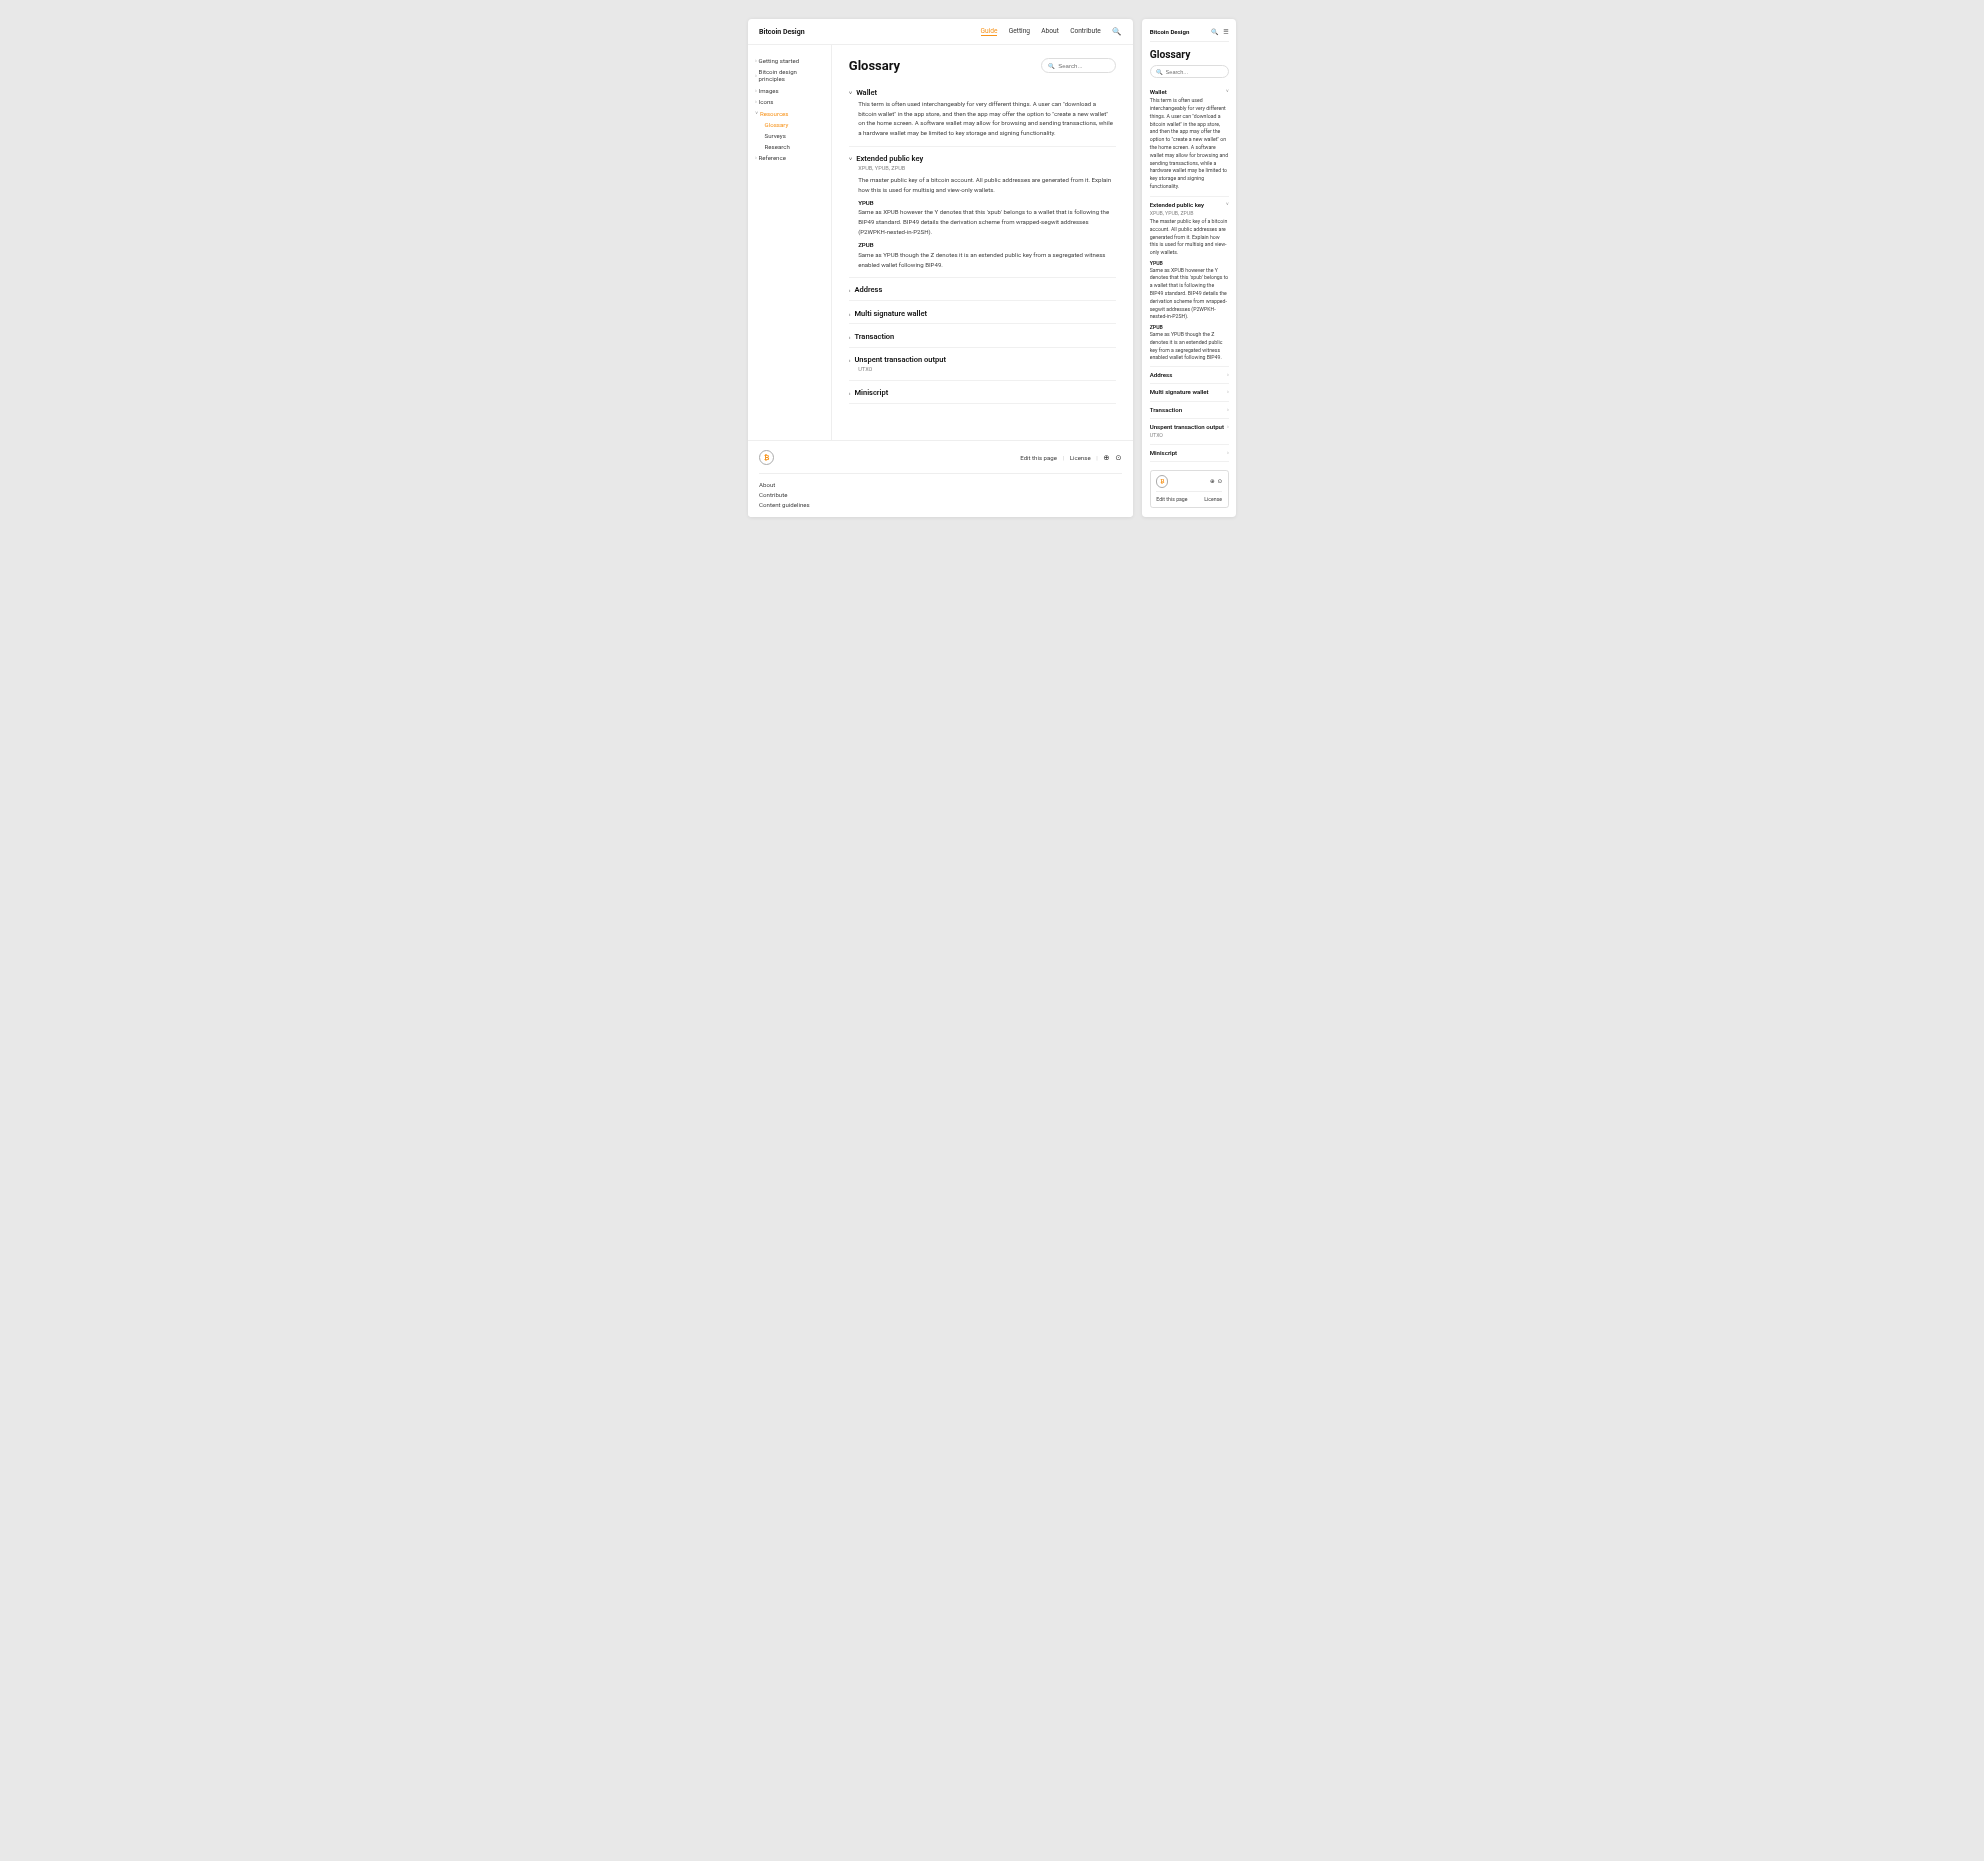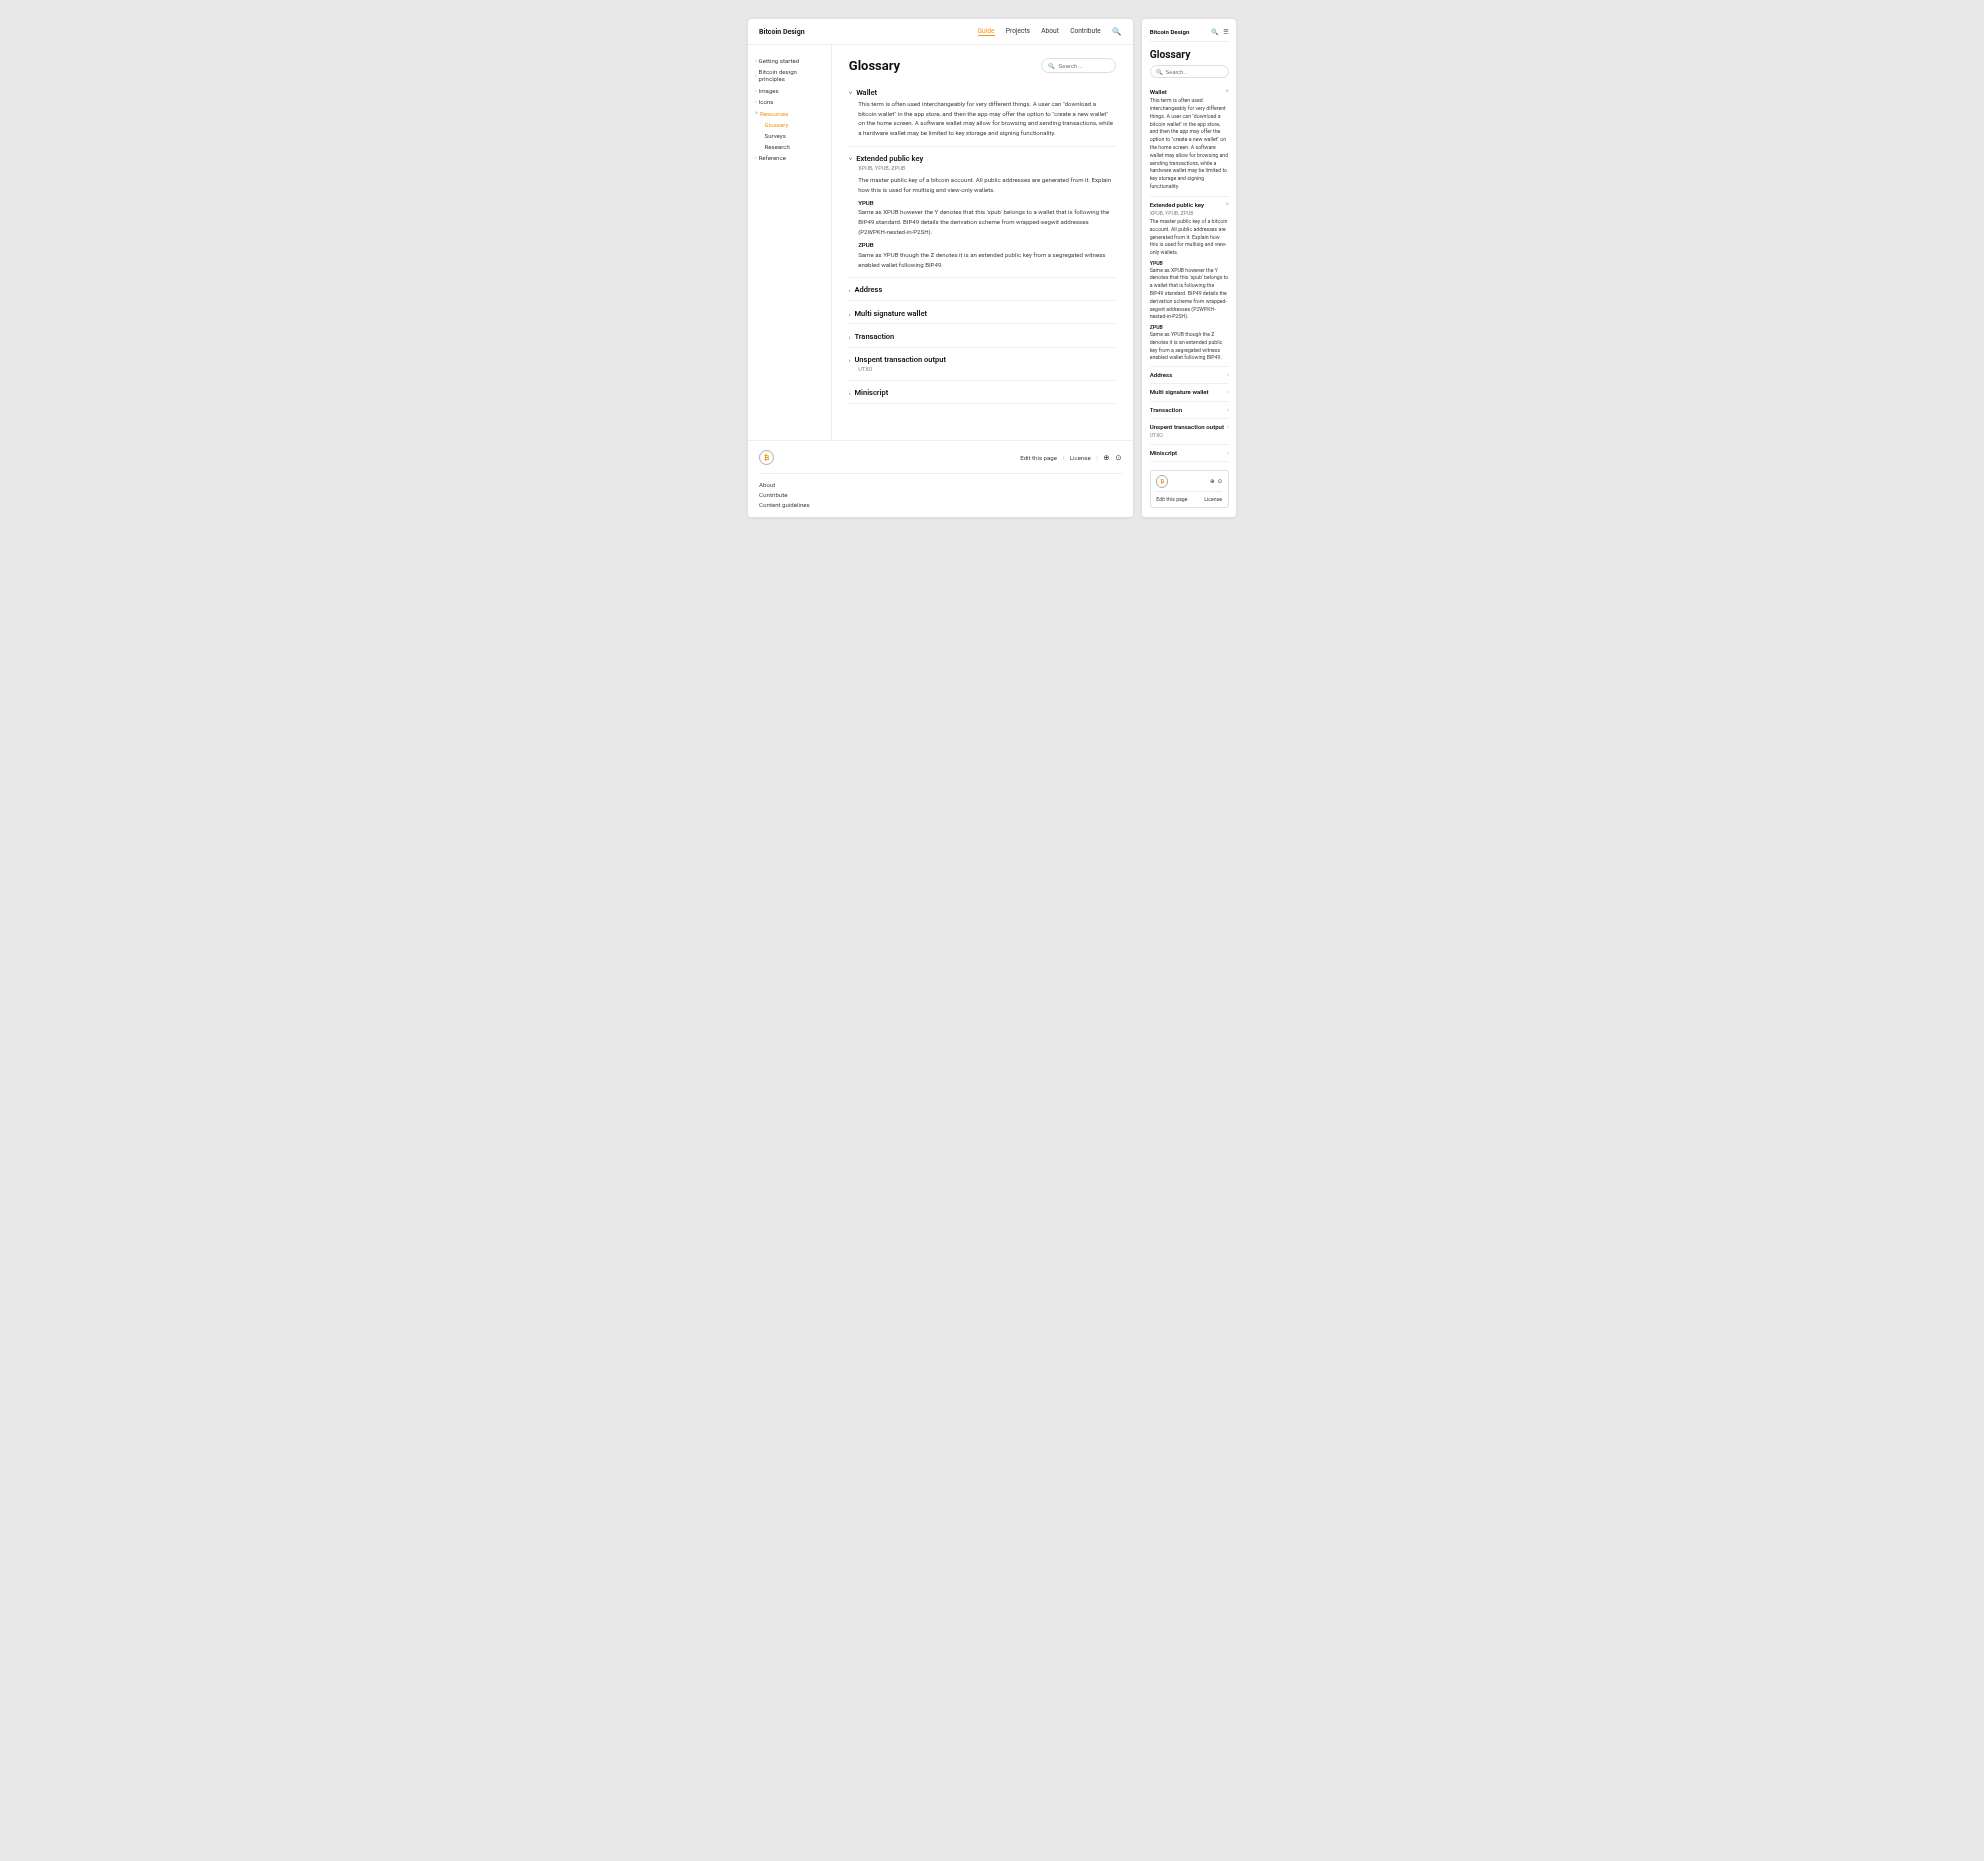--- a/index.html
+++ b/index.html
@@ -362,21 +362,21 @@
   </style>
 </head>
 <body>
 
 <div class="left-panel">
 
   <nav class="navbar">
     <span class="navbar-brand">Bitcoin Design</span>
     <div class="navbar-links">
       <a href="#" class="active">Guide</a>
-      <a href="#">Projects</a>
+      <a href="#">Getting</a>
       <a href="#">About</a>
       <a href="#">Contribute</a>
       <span class="navbar-search-icon">🔍</span>
     </div>
   </nav>
 
   <div class="main-layout">
 
     <aside class="sidebar">
       <div class="sidebar-item">

